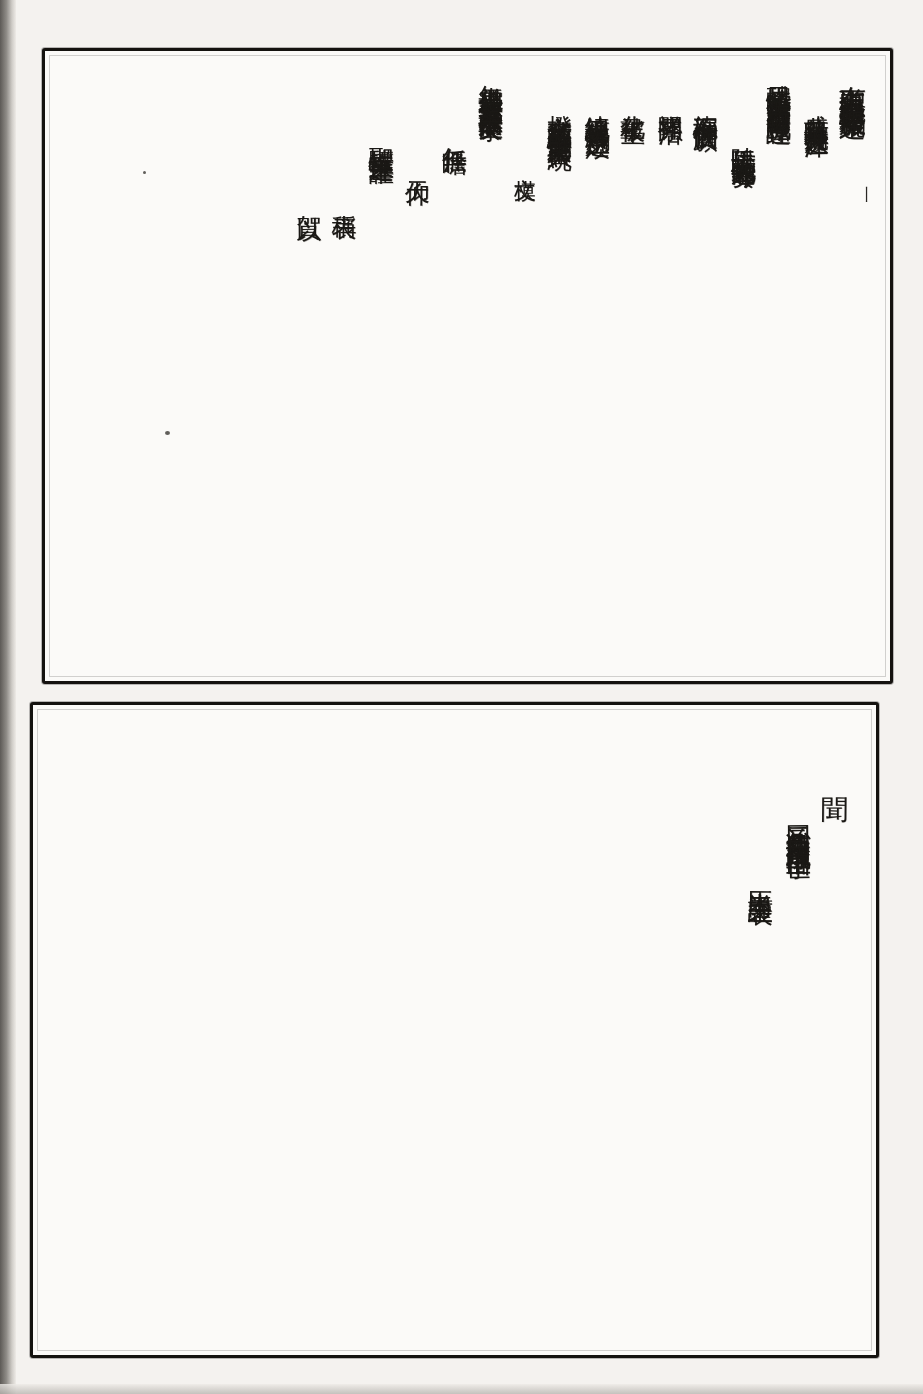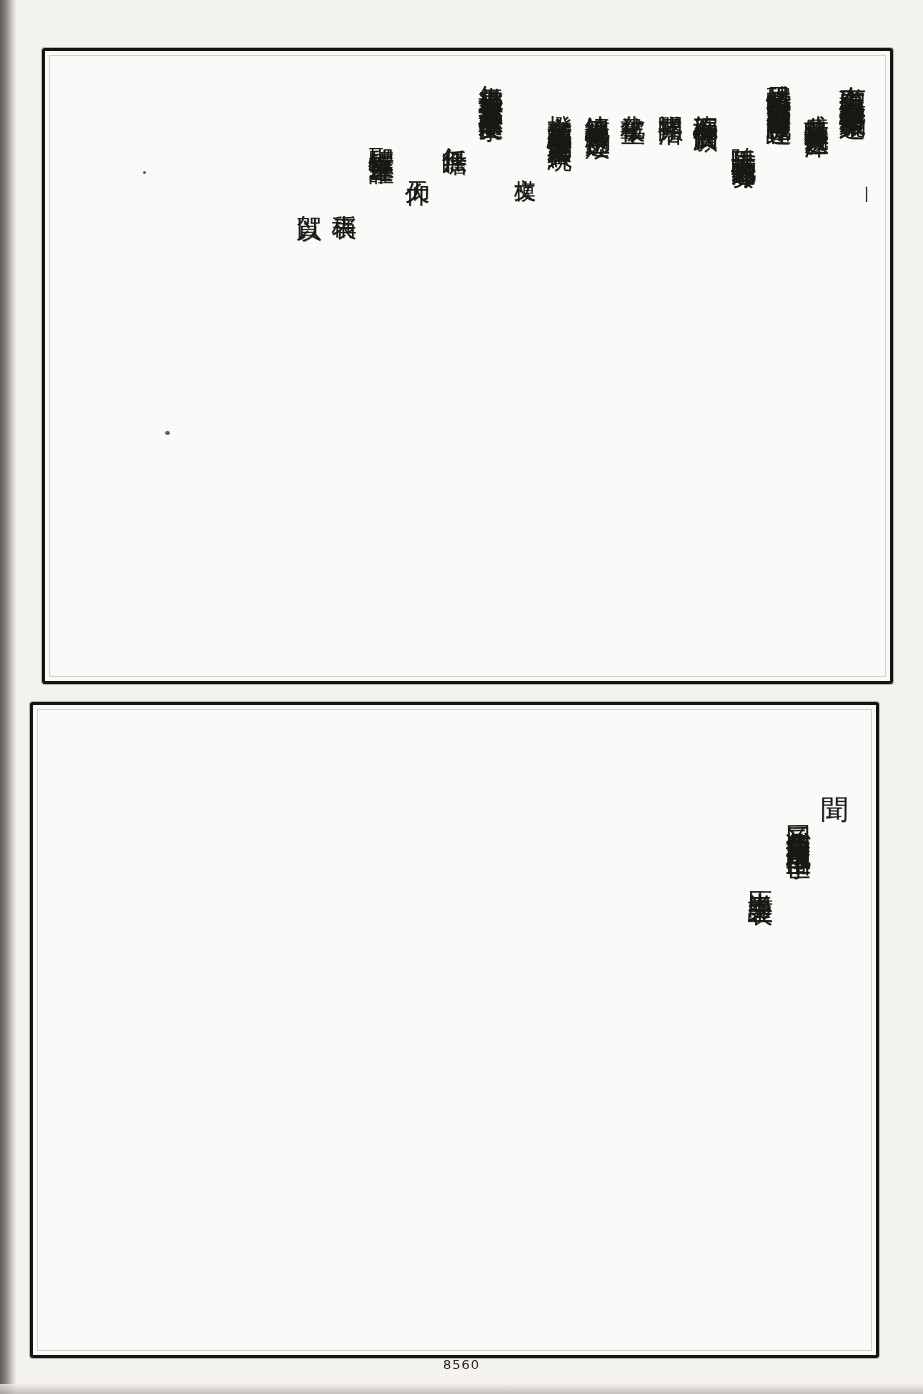--- a/index.html
+++ b/index.html
@@ -175,14 +175,13 @@
   </div>
 
   <div class="frame" id="frame-lower">
     <div class="vcols" id="lower-cols">
         <div class="vcol col-wide">聞</div>
         <div class="vcol indent-1">同治二年八月初四日琉球國中山王世子</div>
         <div class="vcol indent-3">臣尚泰謹上表</div>
       </div>
   </div>
 
-  <div id="page-number">8560</div>
 </div>
 
 </body></html>

